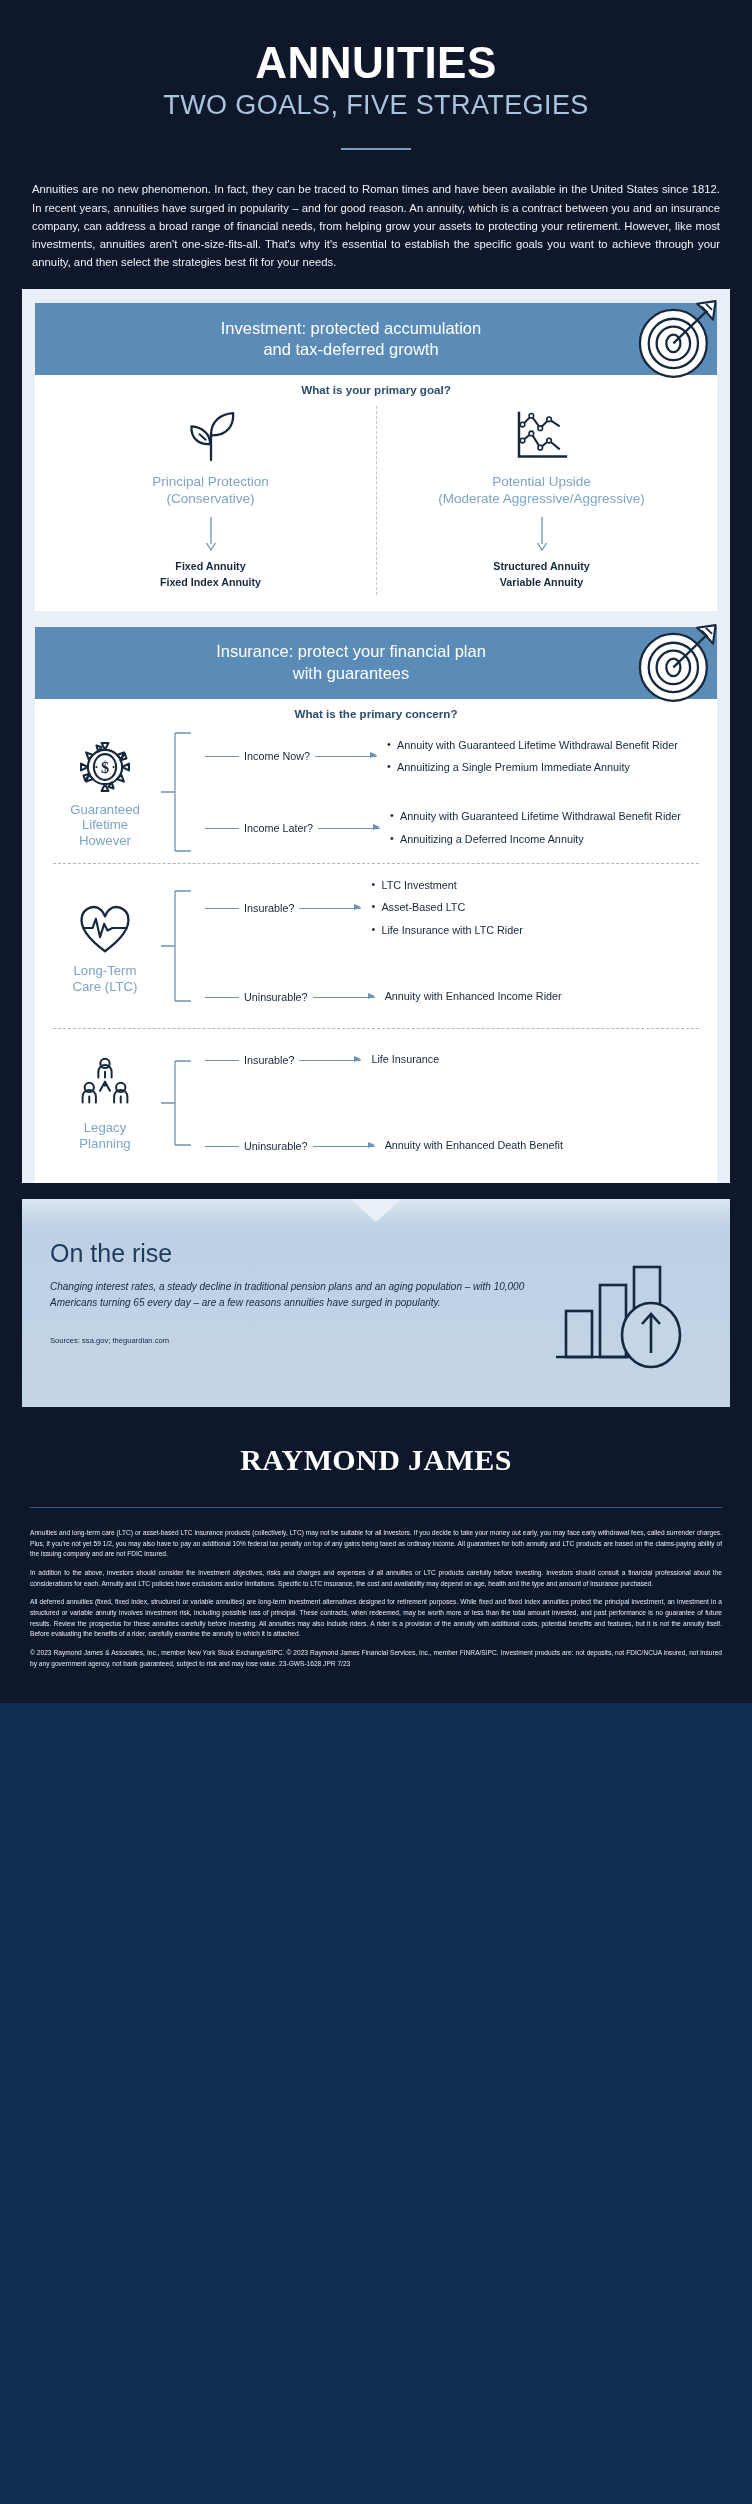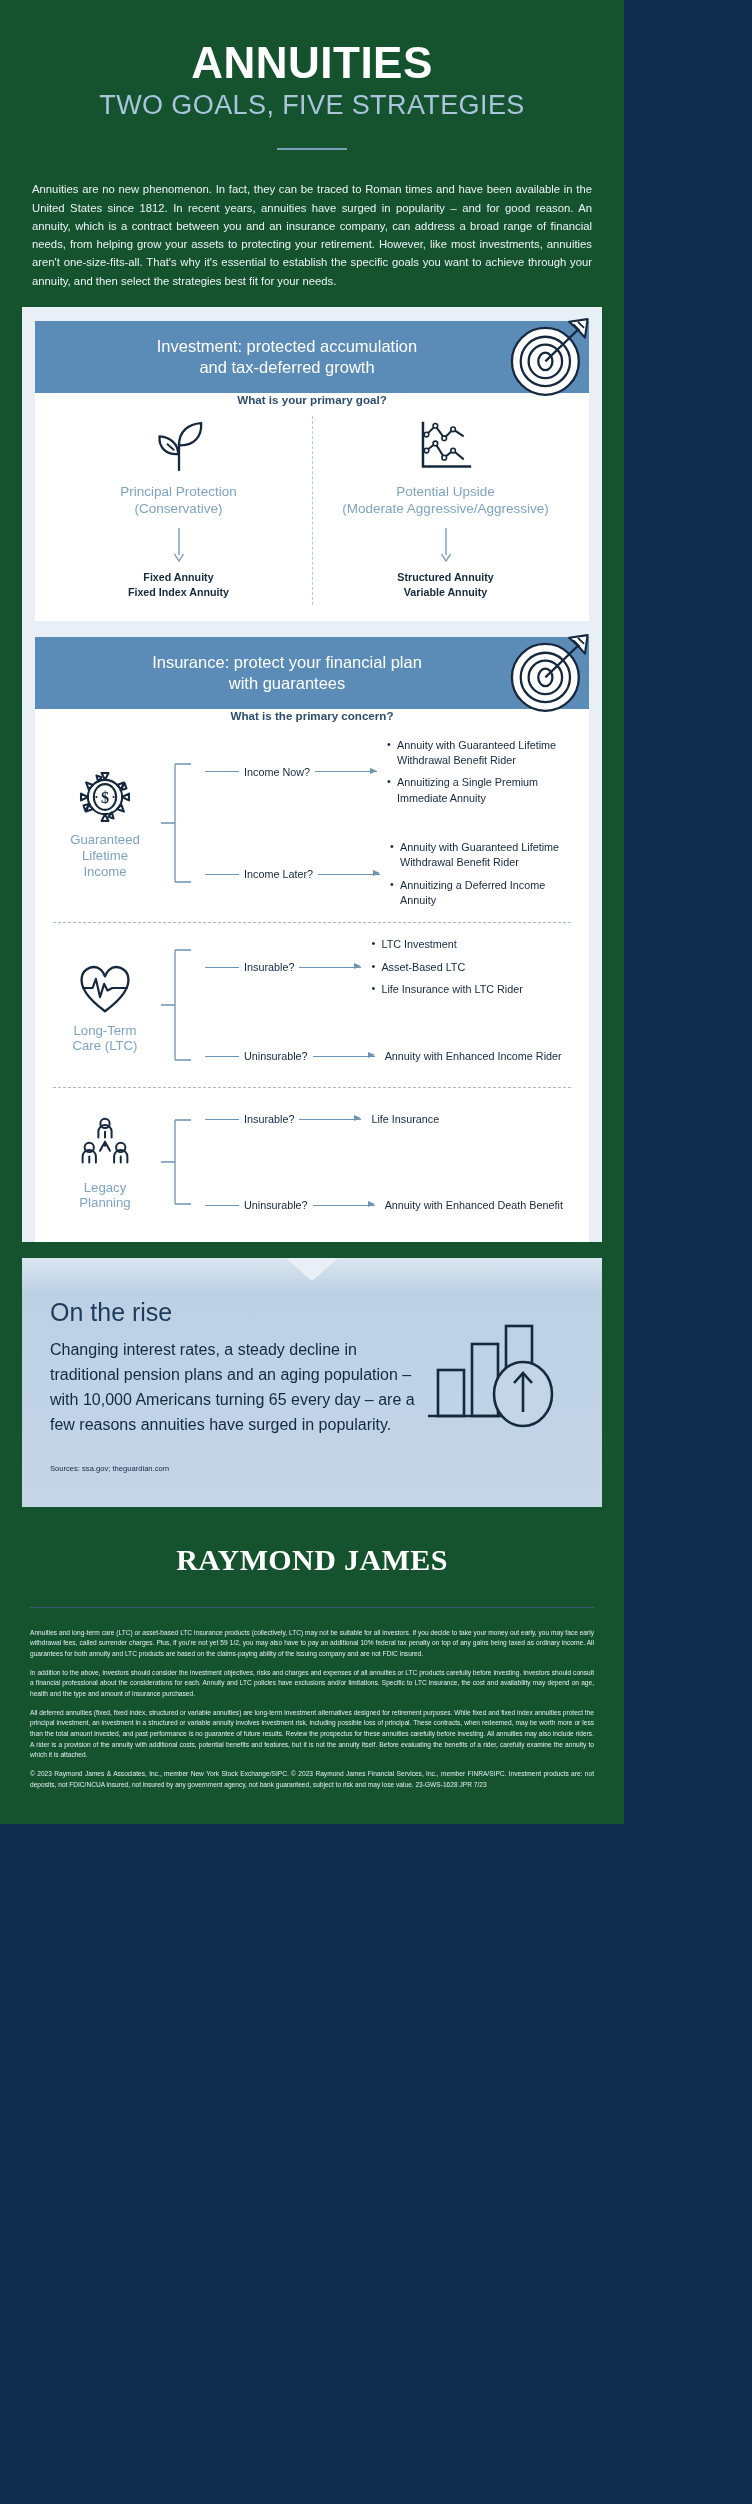--- a/index.html
+++ b/index.html
@@ -5,21 +5,21 @@
   * { box-sizing: border-box; margin: 0; padding: 0; }
 
   body {
     width: 752px;
     background: #0f2d4e;
     font-family: "Liberation Sans", sans-serif;
     color: #ffffff;
     overflow-x: hidden;
   }
 
-  .page { width: 624px; position: relative; background: #14532d; }
+  .page { width: 752px; position: relative; background: #0f172a; }
 
   
   .header { padding: 40px 20px 0; text-align: center; }
   .title {
     font-size: 44px;
     font-weight: bold;
     letter-spacing: 0.5px;
     color: #ffffff;
     line-height: 1.05;
   }
@@ -78,21 +78,21 @@
     transform: translateY(-50%);
     width: 88px;
     height: 88px;
   }
 
   .question {
     text-align: center;
     color: #2c4d6e;
     font-size: 11.6px;
     font-weight: bold;
-    padding: 0 0 4px;
+    padding: 8px 0 4px;
   }
 
   
   .two-col {
     display: flex;
     padding: 8px 10px 20px;
     position: relative;
   }
   .two-col::after {
     content: "";
@@ -203,23 +203,24 @@
   }
   .rise-inner { display: flex; align-items: flex-start; }
   .rise-text { flex: 1; }
   .rise-title {
     font-size: 25px;
     color: #1e3a5c;
     font-weight: normal;
     margin-bottom: 11px;
   }
   .rise-body {
-    font-size: 16px;
+    font-size: 10px;
     line-height: 1.55;
     color: #16283d;
+    font-style: italic;
   }
   .rise-sources {
     font-size: 7.6px;
     color: #16283d;
     margin-top: 26px;
   }
   .rise-graphic { width: 150px; padding-top: 14px; }
 
   
   .cta {
@@ -402,21 +403,21 @@
                   <path d="M53 27 l7 -2 l-2 -6 z"></path>
                 </g>
                 <text x="35" y="42" font-family="Liberation Serif, serif" font-size="19" font-weight="bold" fill="#16283d" text-anchor="middle">$</text>
                 <circle cx="25" cy="35" r="1.3" fill="#16283d"></circle>
                 <circle cx="45" cy="35" r="1.3" fill="#16283d"></circle>
               </svg>
             </div>
             <div class="branch-label">
               <span>Guaranteed</span><br>
               <span>Lifetime</span><br>
-              <span>Income</span>
+              <span>However</span>
             </div>
           </div>
 
           <div class="branch-tree">
             <svg width="40" height="150" viewBox="0 0 40 150" style="position:absolute;left:0;top:50%;transform:translateY(-50%);">
               <path d="M0 75 L14 75 M14 16 L14 134 M14 16 L30 16 M14 134 L30 134" stroke="#6d93b4" stroke-width="1.3" fill="none"></path>
             </svg>
 
             <div style="padding-left:44px;">
               <div class="branch-arm">

